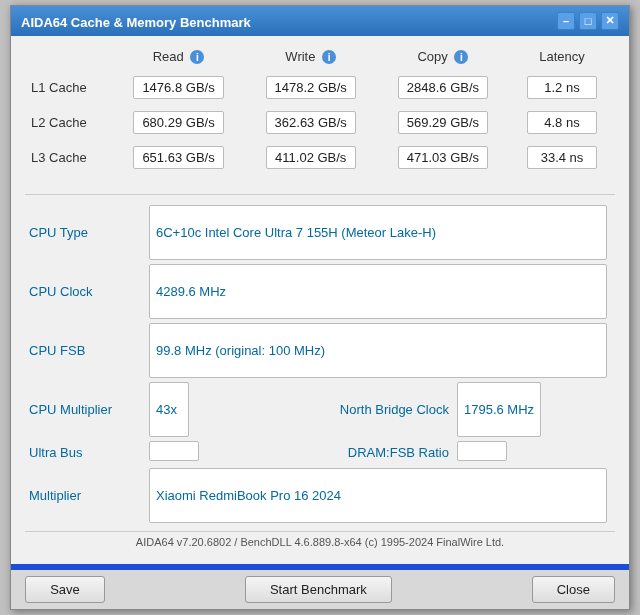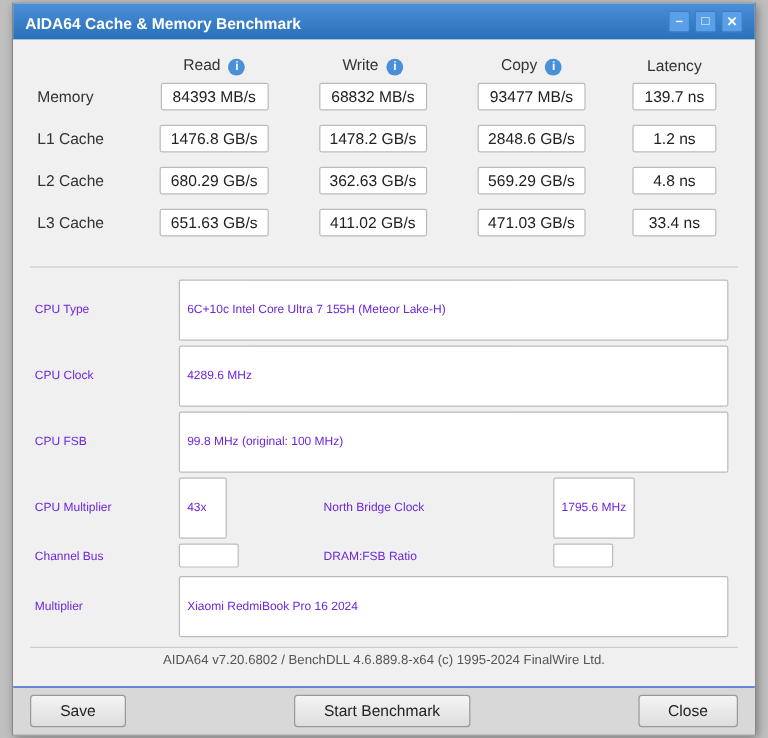--- a/index.html
+++ b/index.html
@@ -102,22 +102,22 @@
       border-top: 1px solid #ccc;
       margin: 8px 0;
     }
     .info-table {
       width: 100%;
       border-collapse: collapse;
       margin-bottom: 6px;
     }
     .info-table td {
       padding: 2px 4px;
-      font-size: 10px;
-      color: #6d28d9;
+      font-size: 13px;
+      color: #0369a1;
       vertical-align: middle;
     }
     .info-table td:first-child {
       white-space: nowrap;
       font-weight: normal;
       width: 120px;
     }
     .info-table .value-field {
       background: white;
       border: 1px solid #bbb;
@@ -132,21 +132,21 @@
     }
     .footer-text {
       text-align: center;
       font-size: 11px;
       color: #555;
       padding: 4px 0 6px 0;
       border-top: 1px solid #ccc;
     }
     .button-bar {
       background: #d8d8d8;
-      border-top: 1px solid #1d4ed8;
+      border-top: 6px solid #1d4ed8;
       padding: 6px 14px;
       display: flex;
       justify-content: space-between;
     }
     .btn {
       background: linear-gradient(to bottom, #f5f5f5, #ddd);
       border: 1px solid #999;
       border-radius: 3px;
       padding: 5px 24px;
       font-size: 13px;
@@ -158,21 +158,21 @@
       font-weight: normal;
       color: #333;
       font-size: 13px;
     }
     .multiplier-row td {
       vertical-align: middle;
     }
     .nb-label {
       font-size: 13px;
       color: #333;
-      text-align: left;
+      text-align: right;
       padding-right: 6px;
     }
     .dram-row td {
       vertical-align: middle;
     }
     .empty-box {
       background: white;
       border: 1px solid #bbb;
       border-radius: 2px;
       padding: 2px 6px;
@@ -210,27 +210,20 @@
             <span class="info-icon">i</span>
           </th>
           <th>
             <span>Copy</span>
             <span class="info-icon">i</span>
           </th>
           <th>Latency</th>
         </tr>
       </thead>
       <tbody id="benchmark-tbody">
-      <tr>
-      <td class="row-label">Memory</td>
-      <td><span class="value-box">84393 MB/s</span></td>
-      <td><span class="value-box">68832 MB/s</span></td>
-      <td><span class="value-box">93477 MB/s</span></td>
-      <td><span class="value-box value-box-latency">139.7 ns</span></td>
-    </tr>
           <tr>
             <td colspan="5" style="height:4px;"></td>
           </tr>
           <tr>
       <td class="row-label">L1 Cache</td>
       <td><span class="value-box">1476.8 GB/s</span></td>
       <td><span class="value-box">1478.2 GB/s</span></td>
       <td><span class="value-box">2848.6 GB/s</span></td>
       <td><span class="value-box value-box-latency">1.2 ns</span></td>
     </tr>
@@ -279,21 +272,21 @@
               <span class="value-field value-field-wide">99.8 MHz  (original: 100 MHz)</span>
             </td>
       </tr>
       <tr class="multiplier-row">
         <td>CPU Multiplier</td>
         <td><span class="value-field" style="min-width:40px;">43x</span></td>
         <td class="nb-label">North Bridge Clock</td>
         <td><span class="value-field">1795.6 MHz</span></td>
       </tr>
       <tr class="dram-row">
-        <td>Channel Bus</td>
+        <td>Ultra Bus</td>
         <td><span class="empty-box"></span></td>
         <td class="nb-label">DRAM:FSB Ratio</td>
         <td><span class="empty-box"></span></td>
       </tr>
       <tr>
         <td>Multiplier</td>
         <td colspan="3">
               <span class="value-field value-field-wide">Xiaomi RedmiBook Pro 16 2024</span>
             </td>
       </tr>

